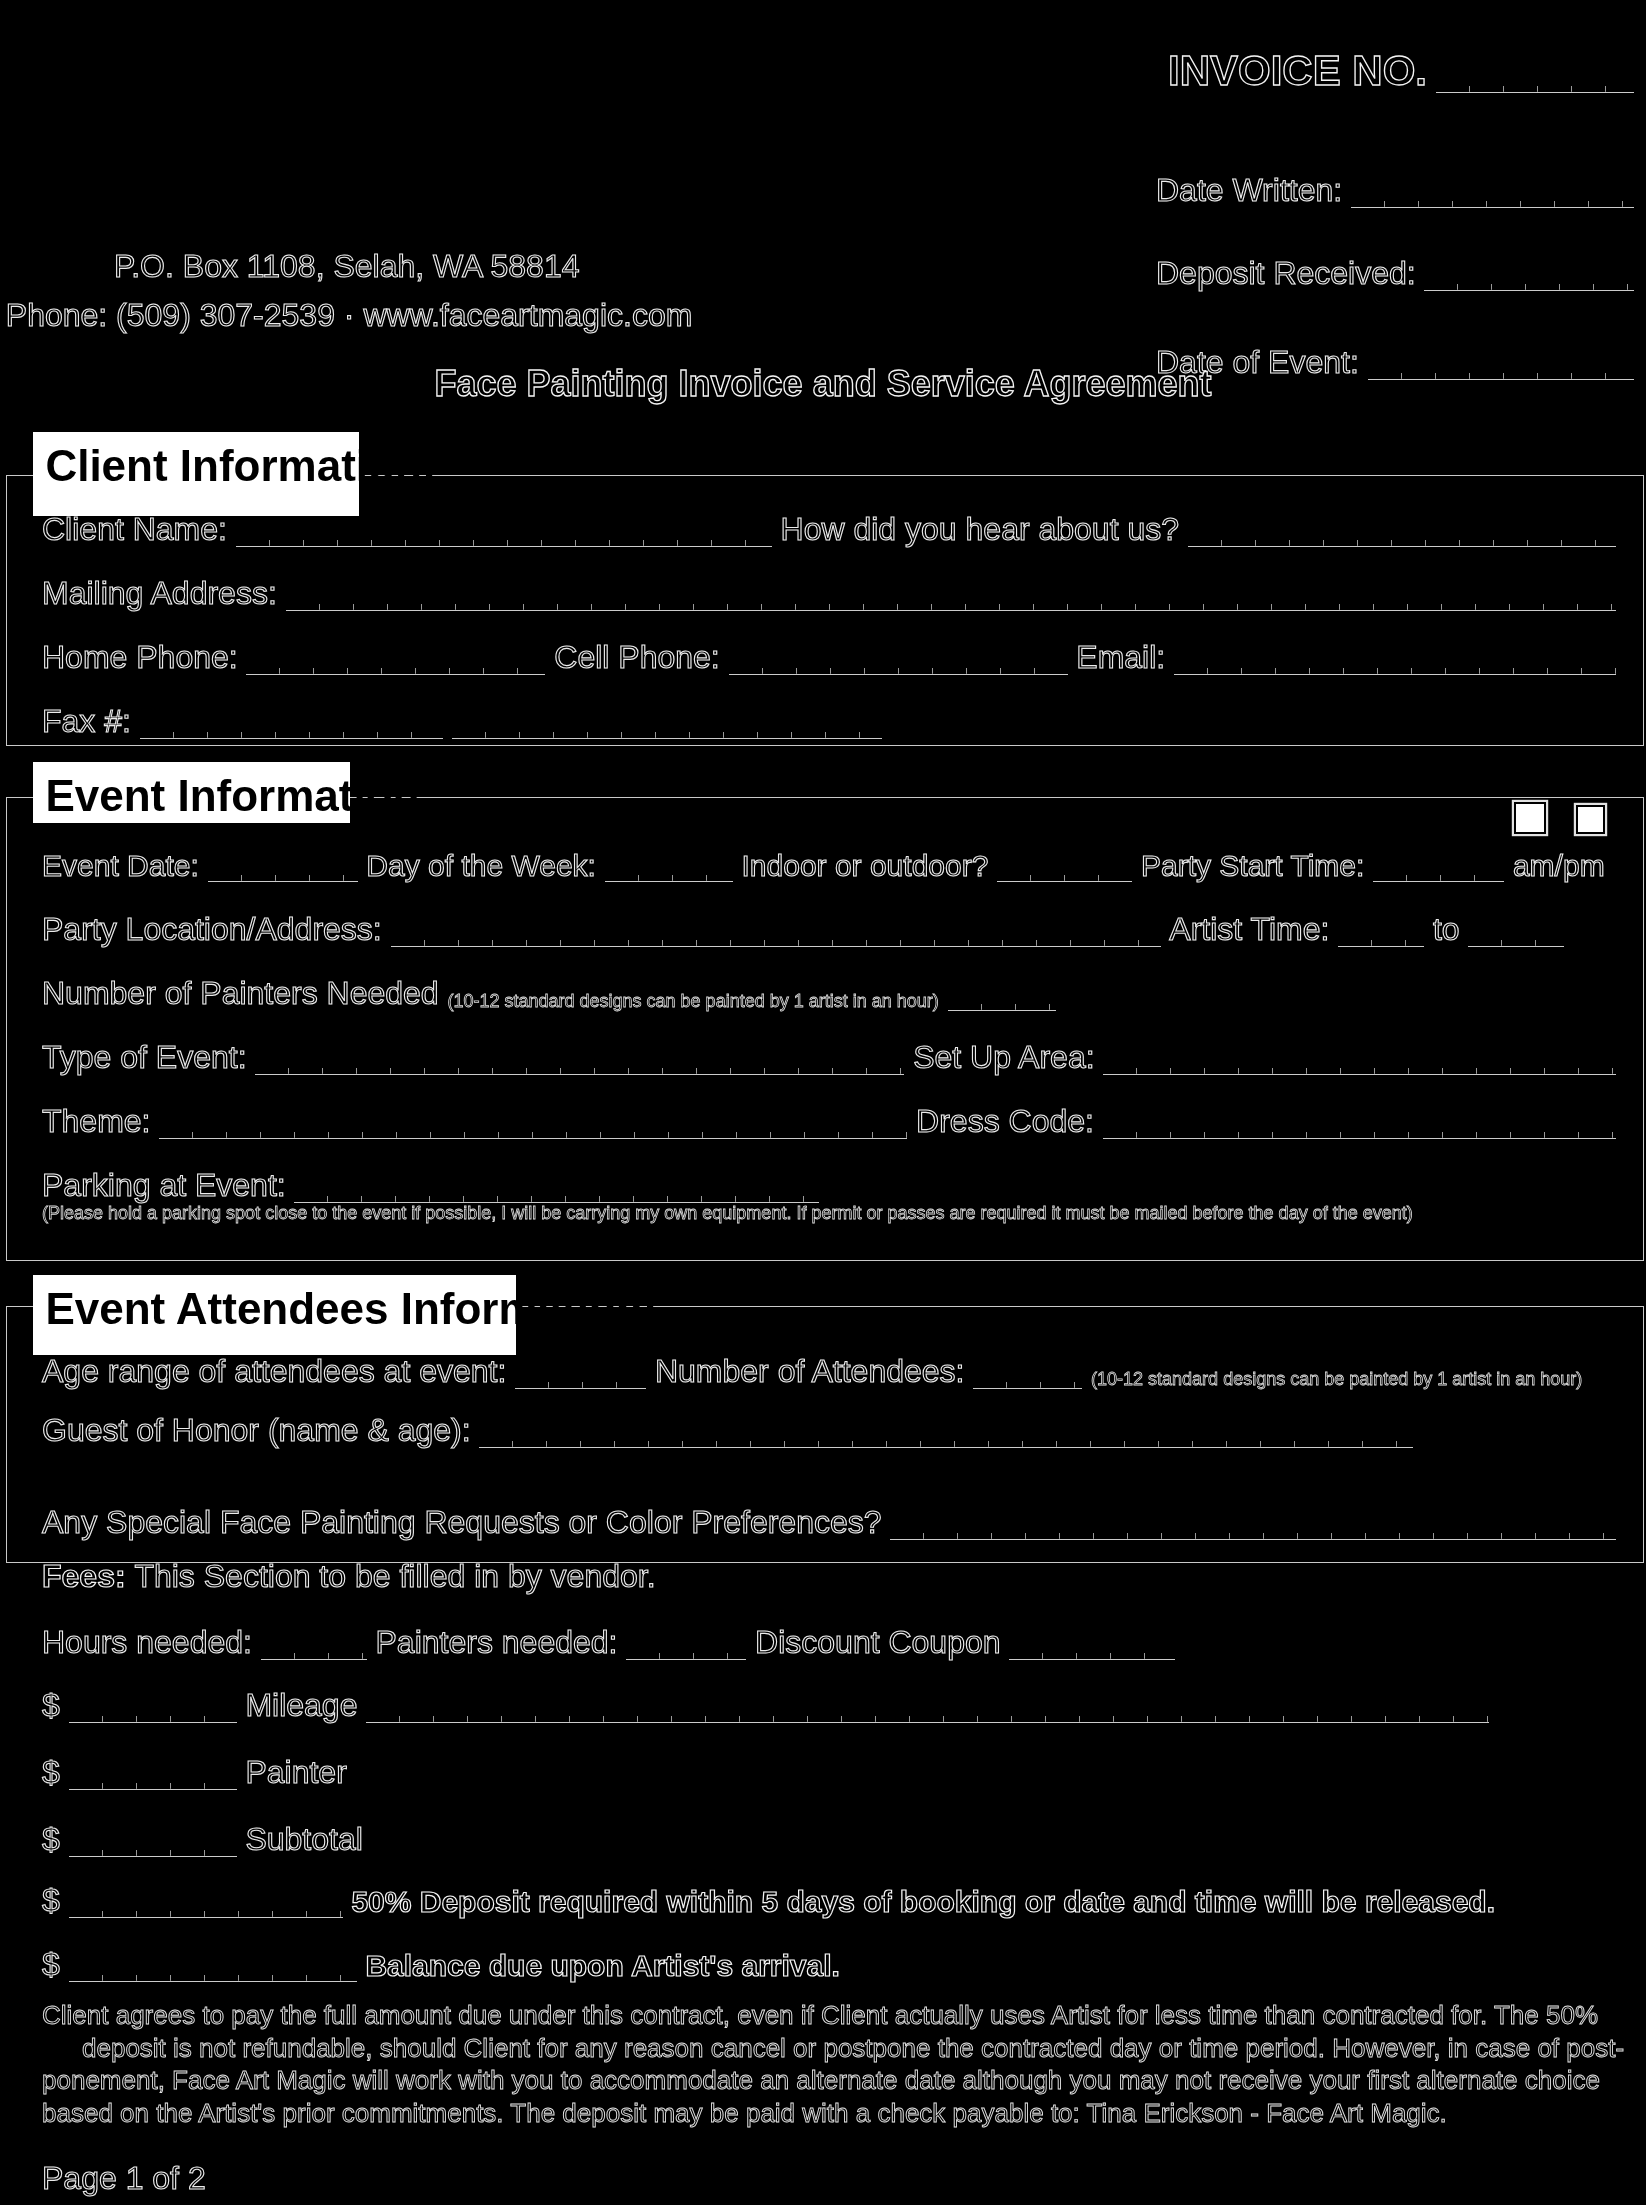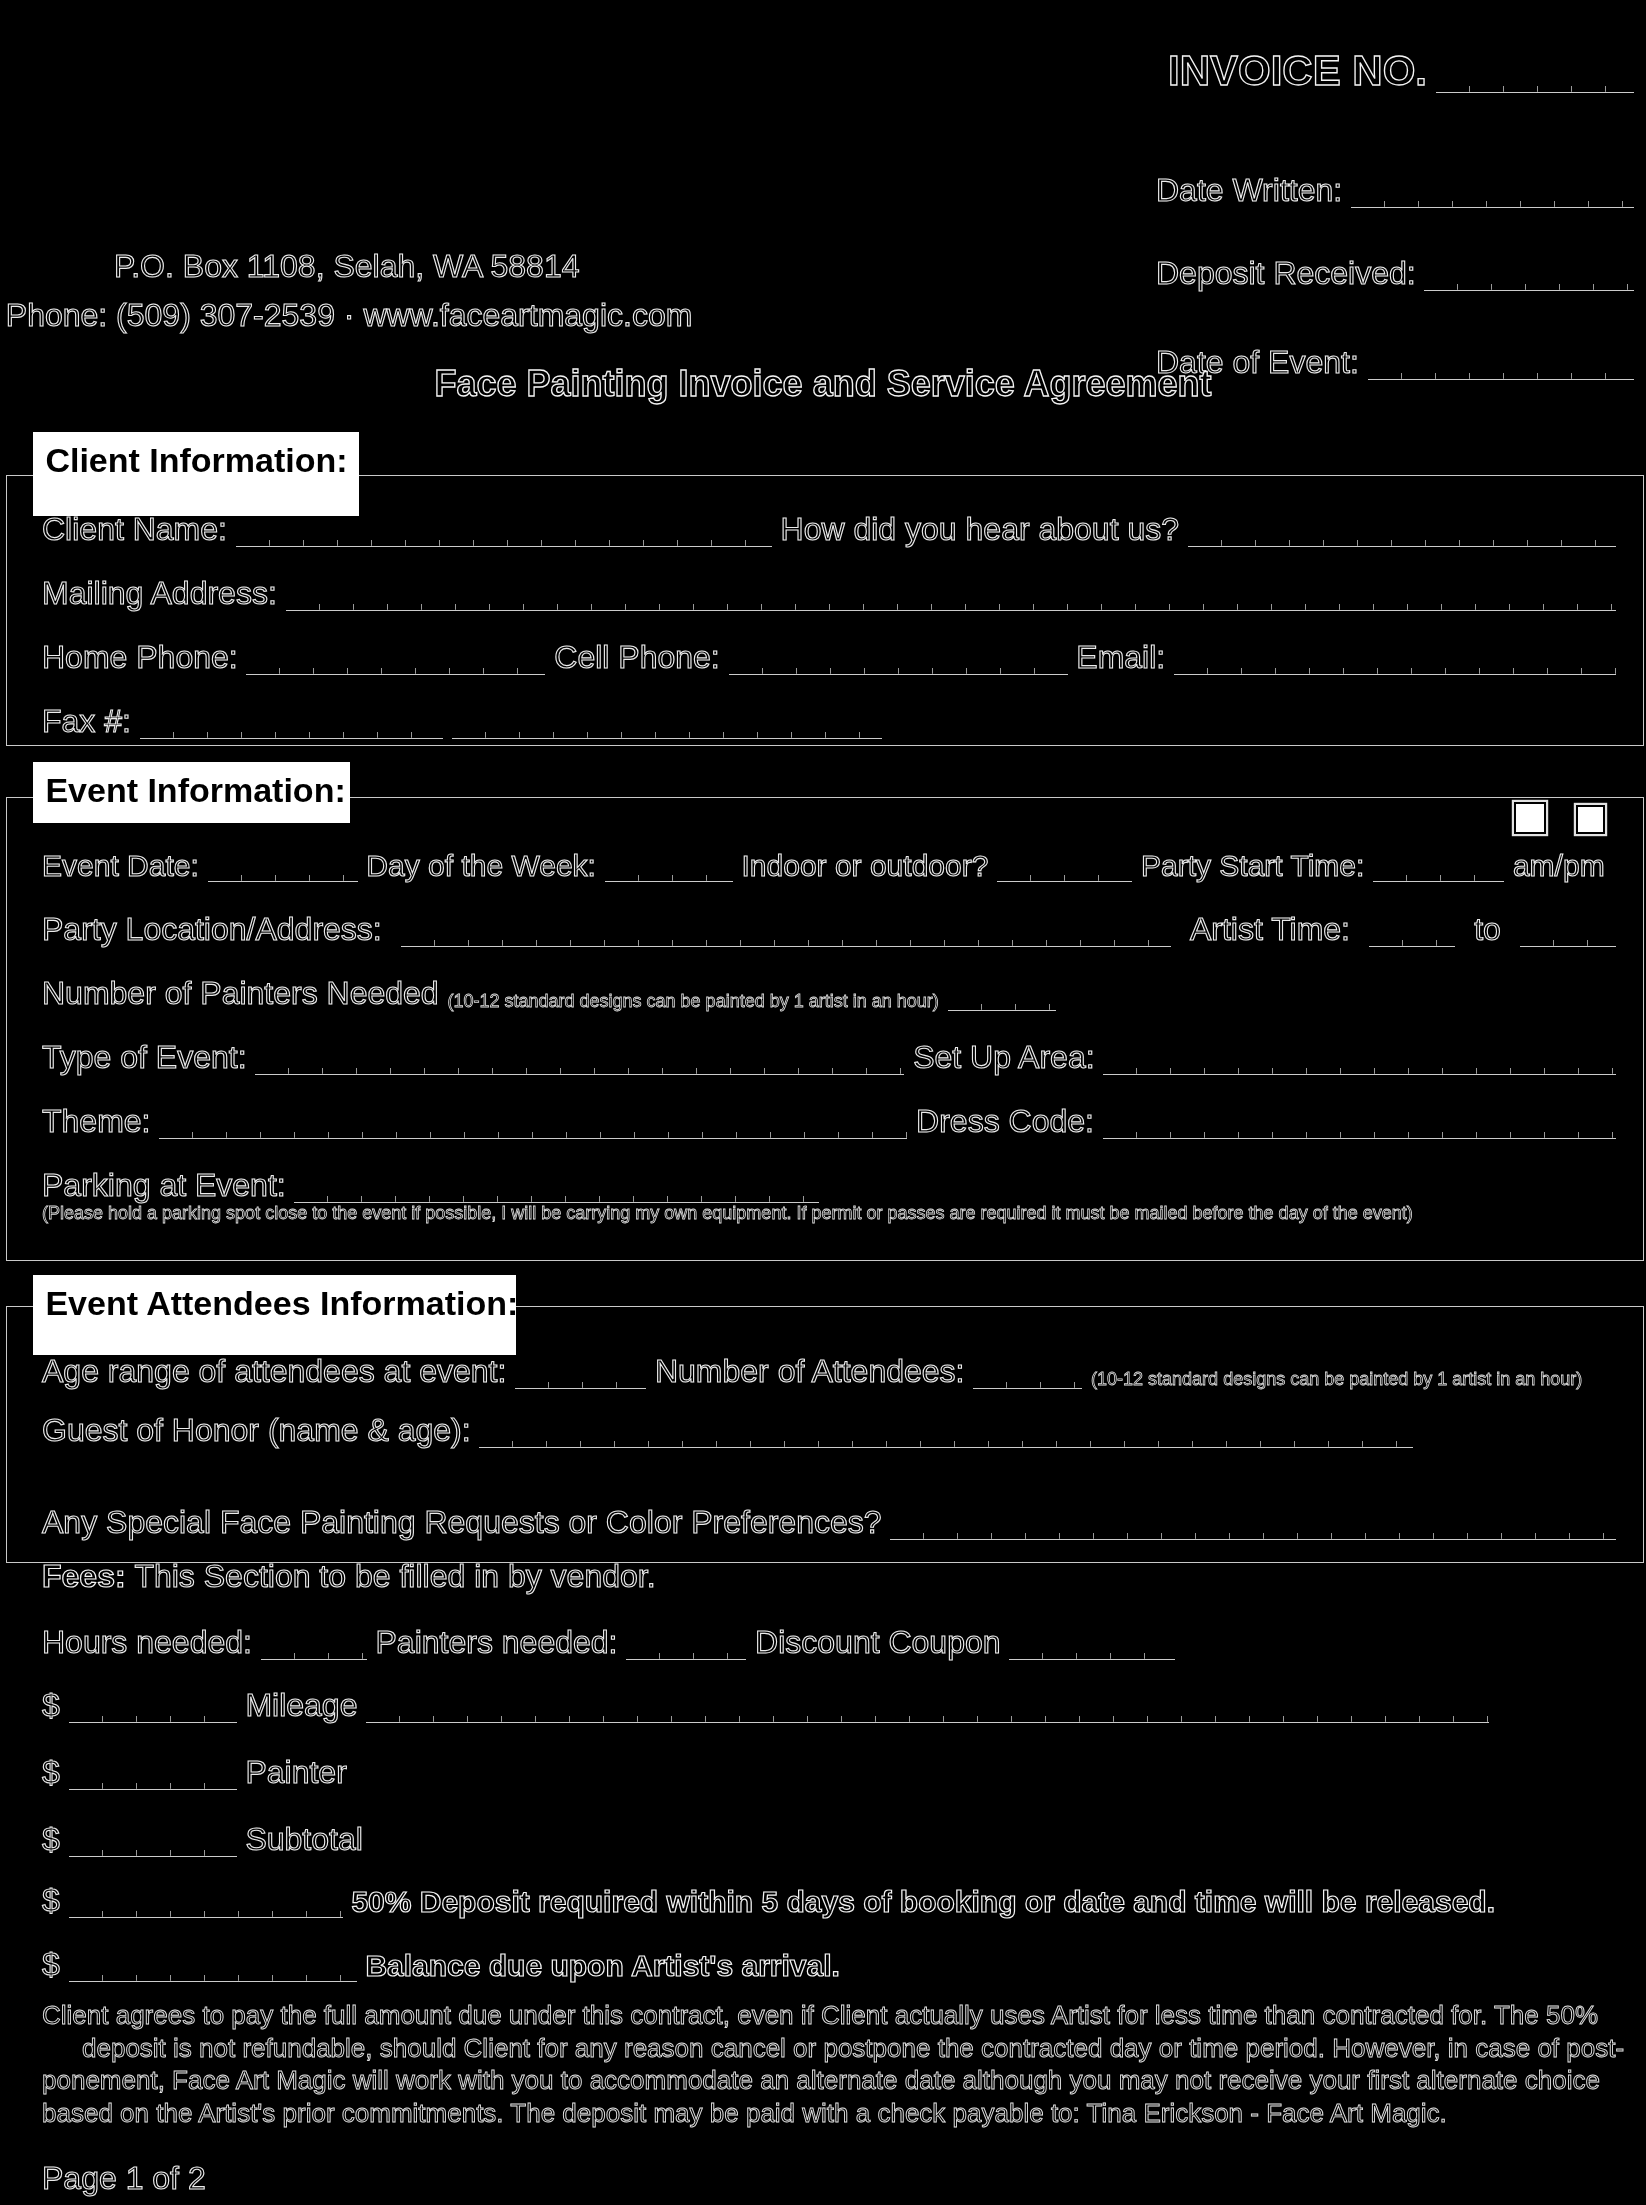--- a/index.html
+++ b/index.html
@@ -14,21 +14,21 @@
   .titl{font-size:36px;font-weight:bold;-webkit-text-stroke:1.3px #f4f4f4;text-align:center;width:100%;}
   
   .frow{position:absolute;left:42px;width:1574px;display:flex;align-items:flex-end;column-gap:8.8px;height:42px;}
   .blank{display:block;height:36px;border-bottom:1.5px solid #cbcbcb;
          background:repeating-linear-gradient(90deg,transparent 0 33px,#9a9a9a 33px 34px) bottom/100% 5.8px no-repeat;}
   .blank.fx{flex:1;}
   .tight .ol{font-size:30px;}
   .fee42 .btx{font-size:30px;}
   
   .sect{position:absolute;left:5.8px;width:1636px;border:1.5px solid #c9c9c9;background:transparent;}
-  .hbox{position:absolute;background:#fff;color:#000;font-weight:bold;font-size:34px;
+  .hbox{position:absolute;background:#fff;color:#000;font-weight:bold;font-size:44px;
         padding:8.8px 20.4px 0 12.4px;box-sizing:border-box;white-space:nowrap;z-index:3;}
   .chk{position:absolute;background:#fff;border:2.9px solid #000;box-shadow:0 0 0 2.2px #e2e2e2;z-index:2;}
   .par{position:absolute;left:42px;width:1576px;color:#000;-webkit-text-stroke:0.9px #e2e2e2;
        font-size:26px;line-height:33px;white-space:nowrap;}
 </style>
 </head>
 <body>
 
 <div class="frow" style="left:1156px;width:478px;top:39px;height:54px;">
   <span class="ol big">INVOICE NO.</span>
@@ -86,21 +86,21 @@
     <span class="ol">Event Date:</span>
     <span class="blank" style="width: 150px;"></span>
     <span class="ol">Day of the Week:</span>
     <span class="blank" style="width: 128px;"></span>
     <span class="ol">Indoor or outdoor?</span>
     <span class="blank" style="width: 135px;"></span>
     <span class="ol">Party Start Time:</span>
     <span class="blank" style="width: 131px;"></span>
     <span class="ol">am/pm</span>
   </div>
-<div class="frow" style="top:905px;justify-content:space-between;">
+<div class="frow" style="top:905px;">
     <span class="ol">Party Location/Address:</span>
     <span class="blank" style="width: 770px;"></span>
     <span class="ol">Artist Time:</span>
     <span class="blank" style="width: 86px;"></span>
     <span class="ol">to</span>
     <span class="blank" style="width: 96px;"></span>
   </div>
 <div class="frow" style="top:969px;">
     <span class="ol">Number of Painters Needed</span>
     <span class="ol sm">(10-12 standard designs can be painted by 1 artist in an hour)</span>

